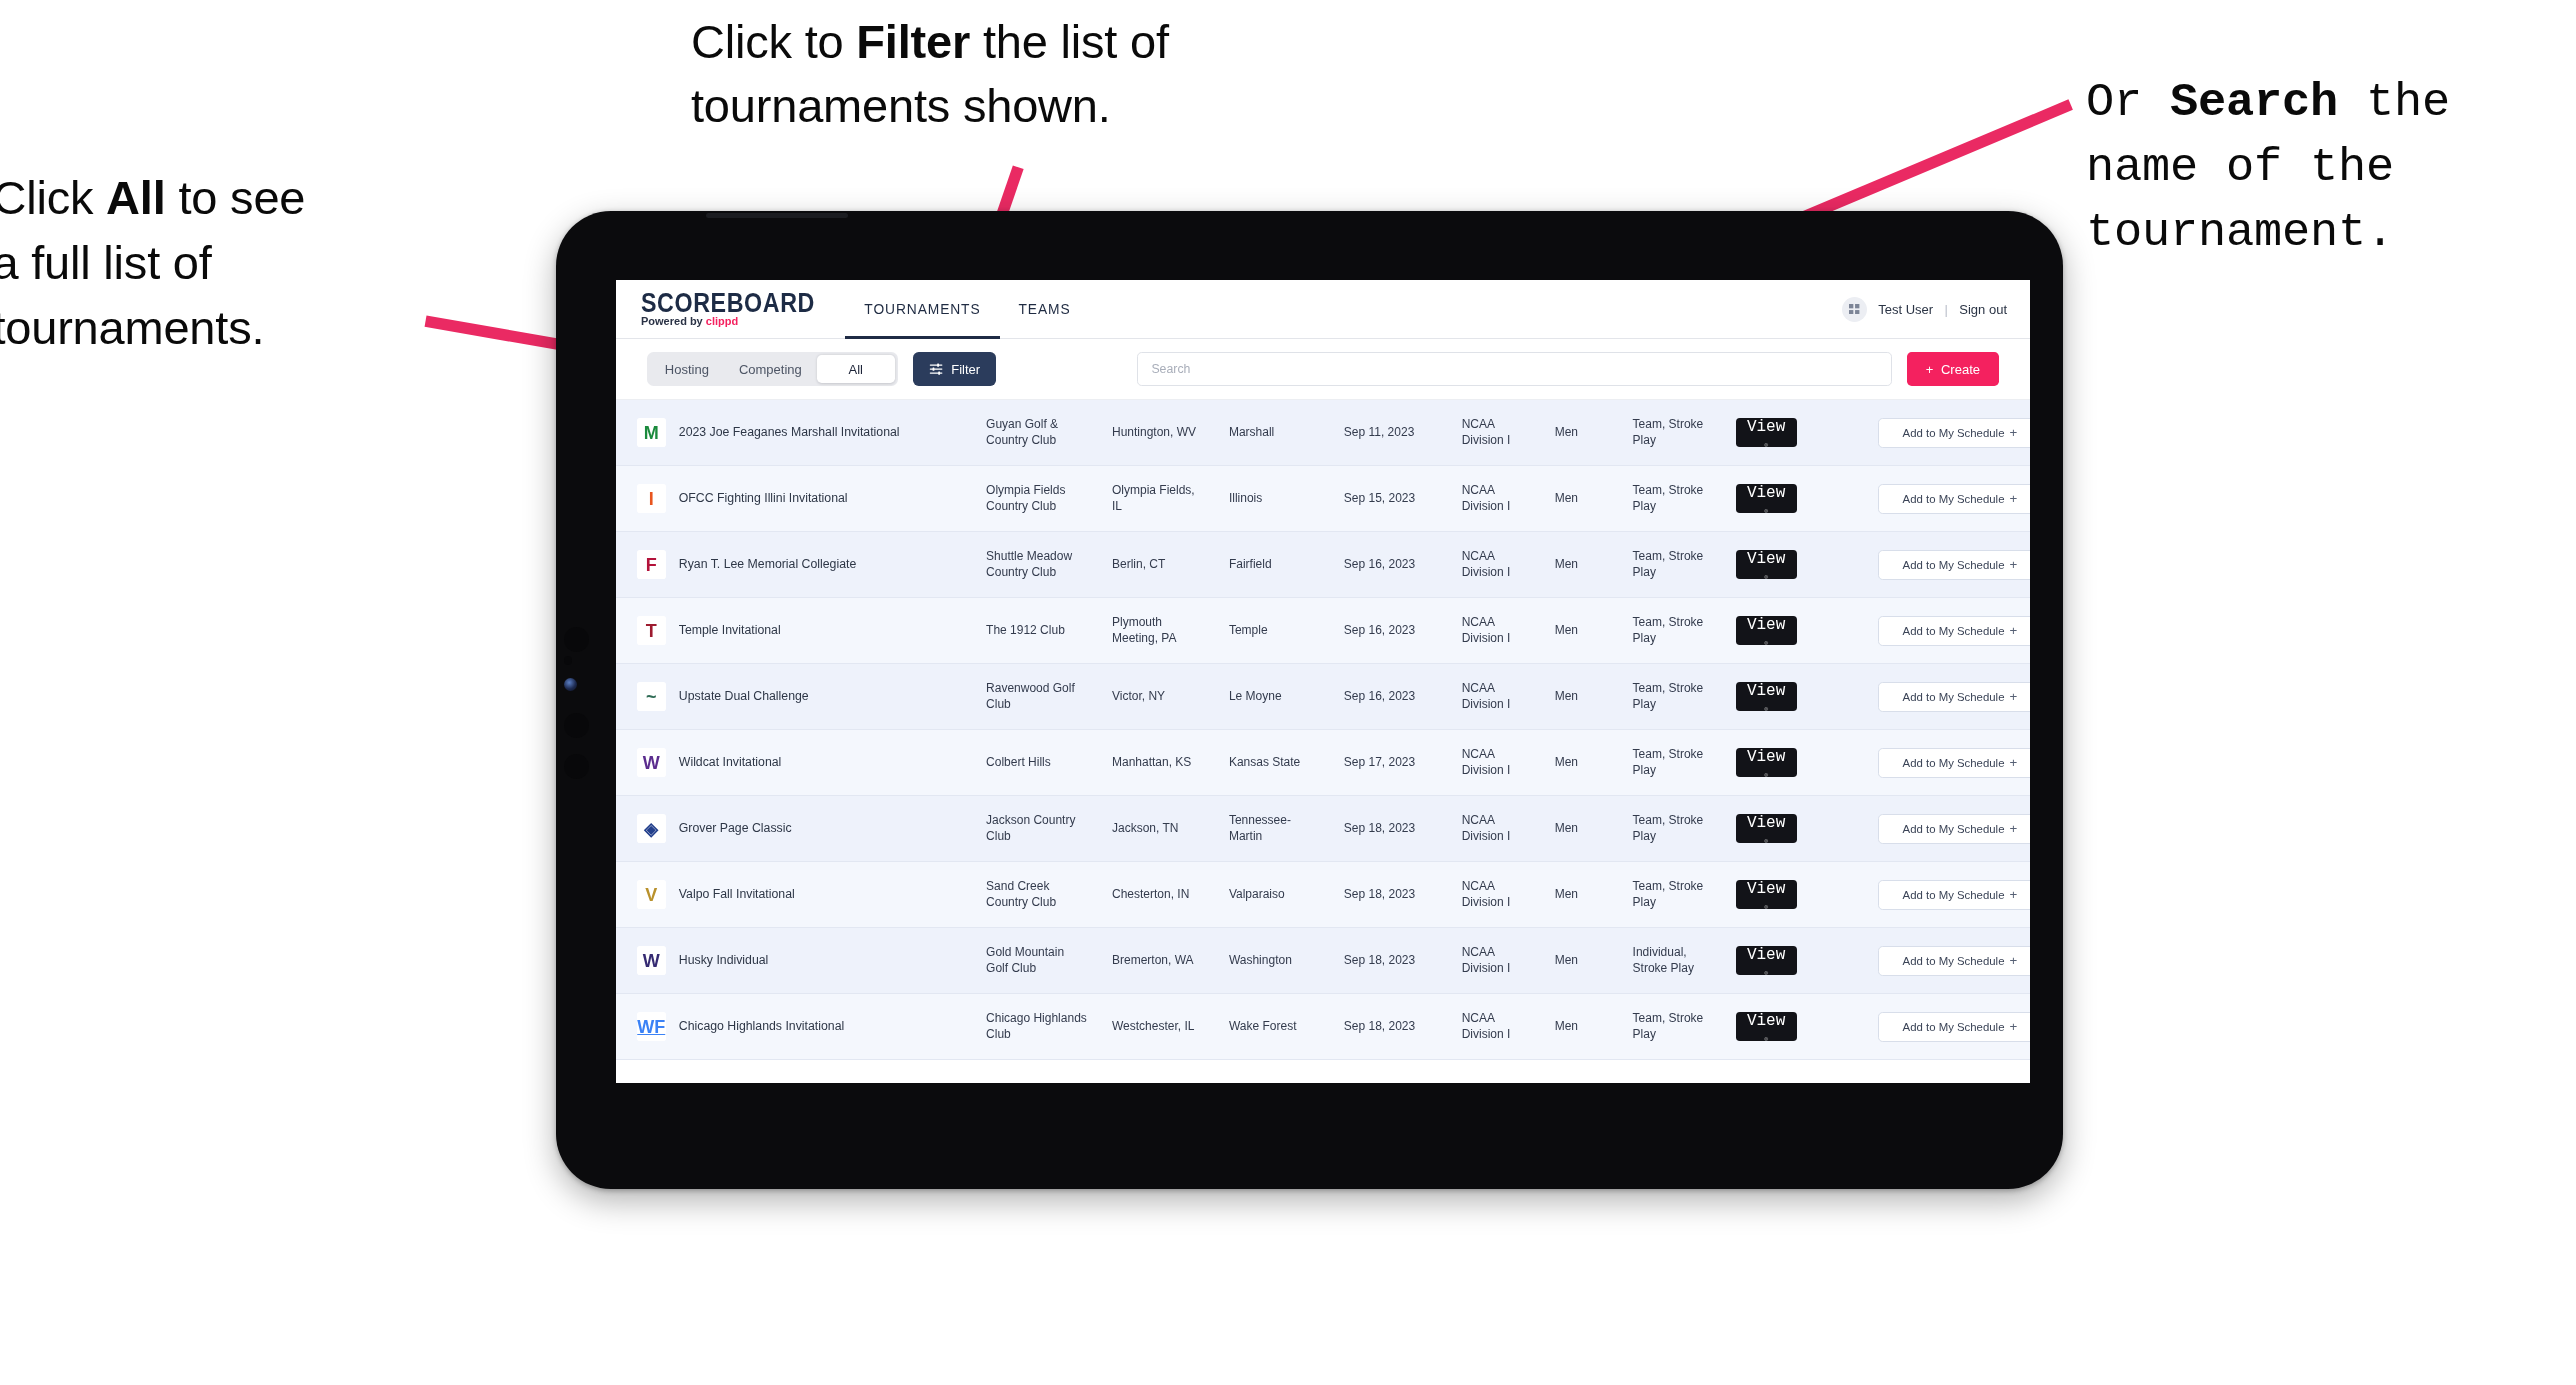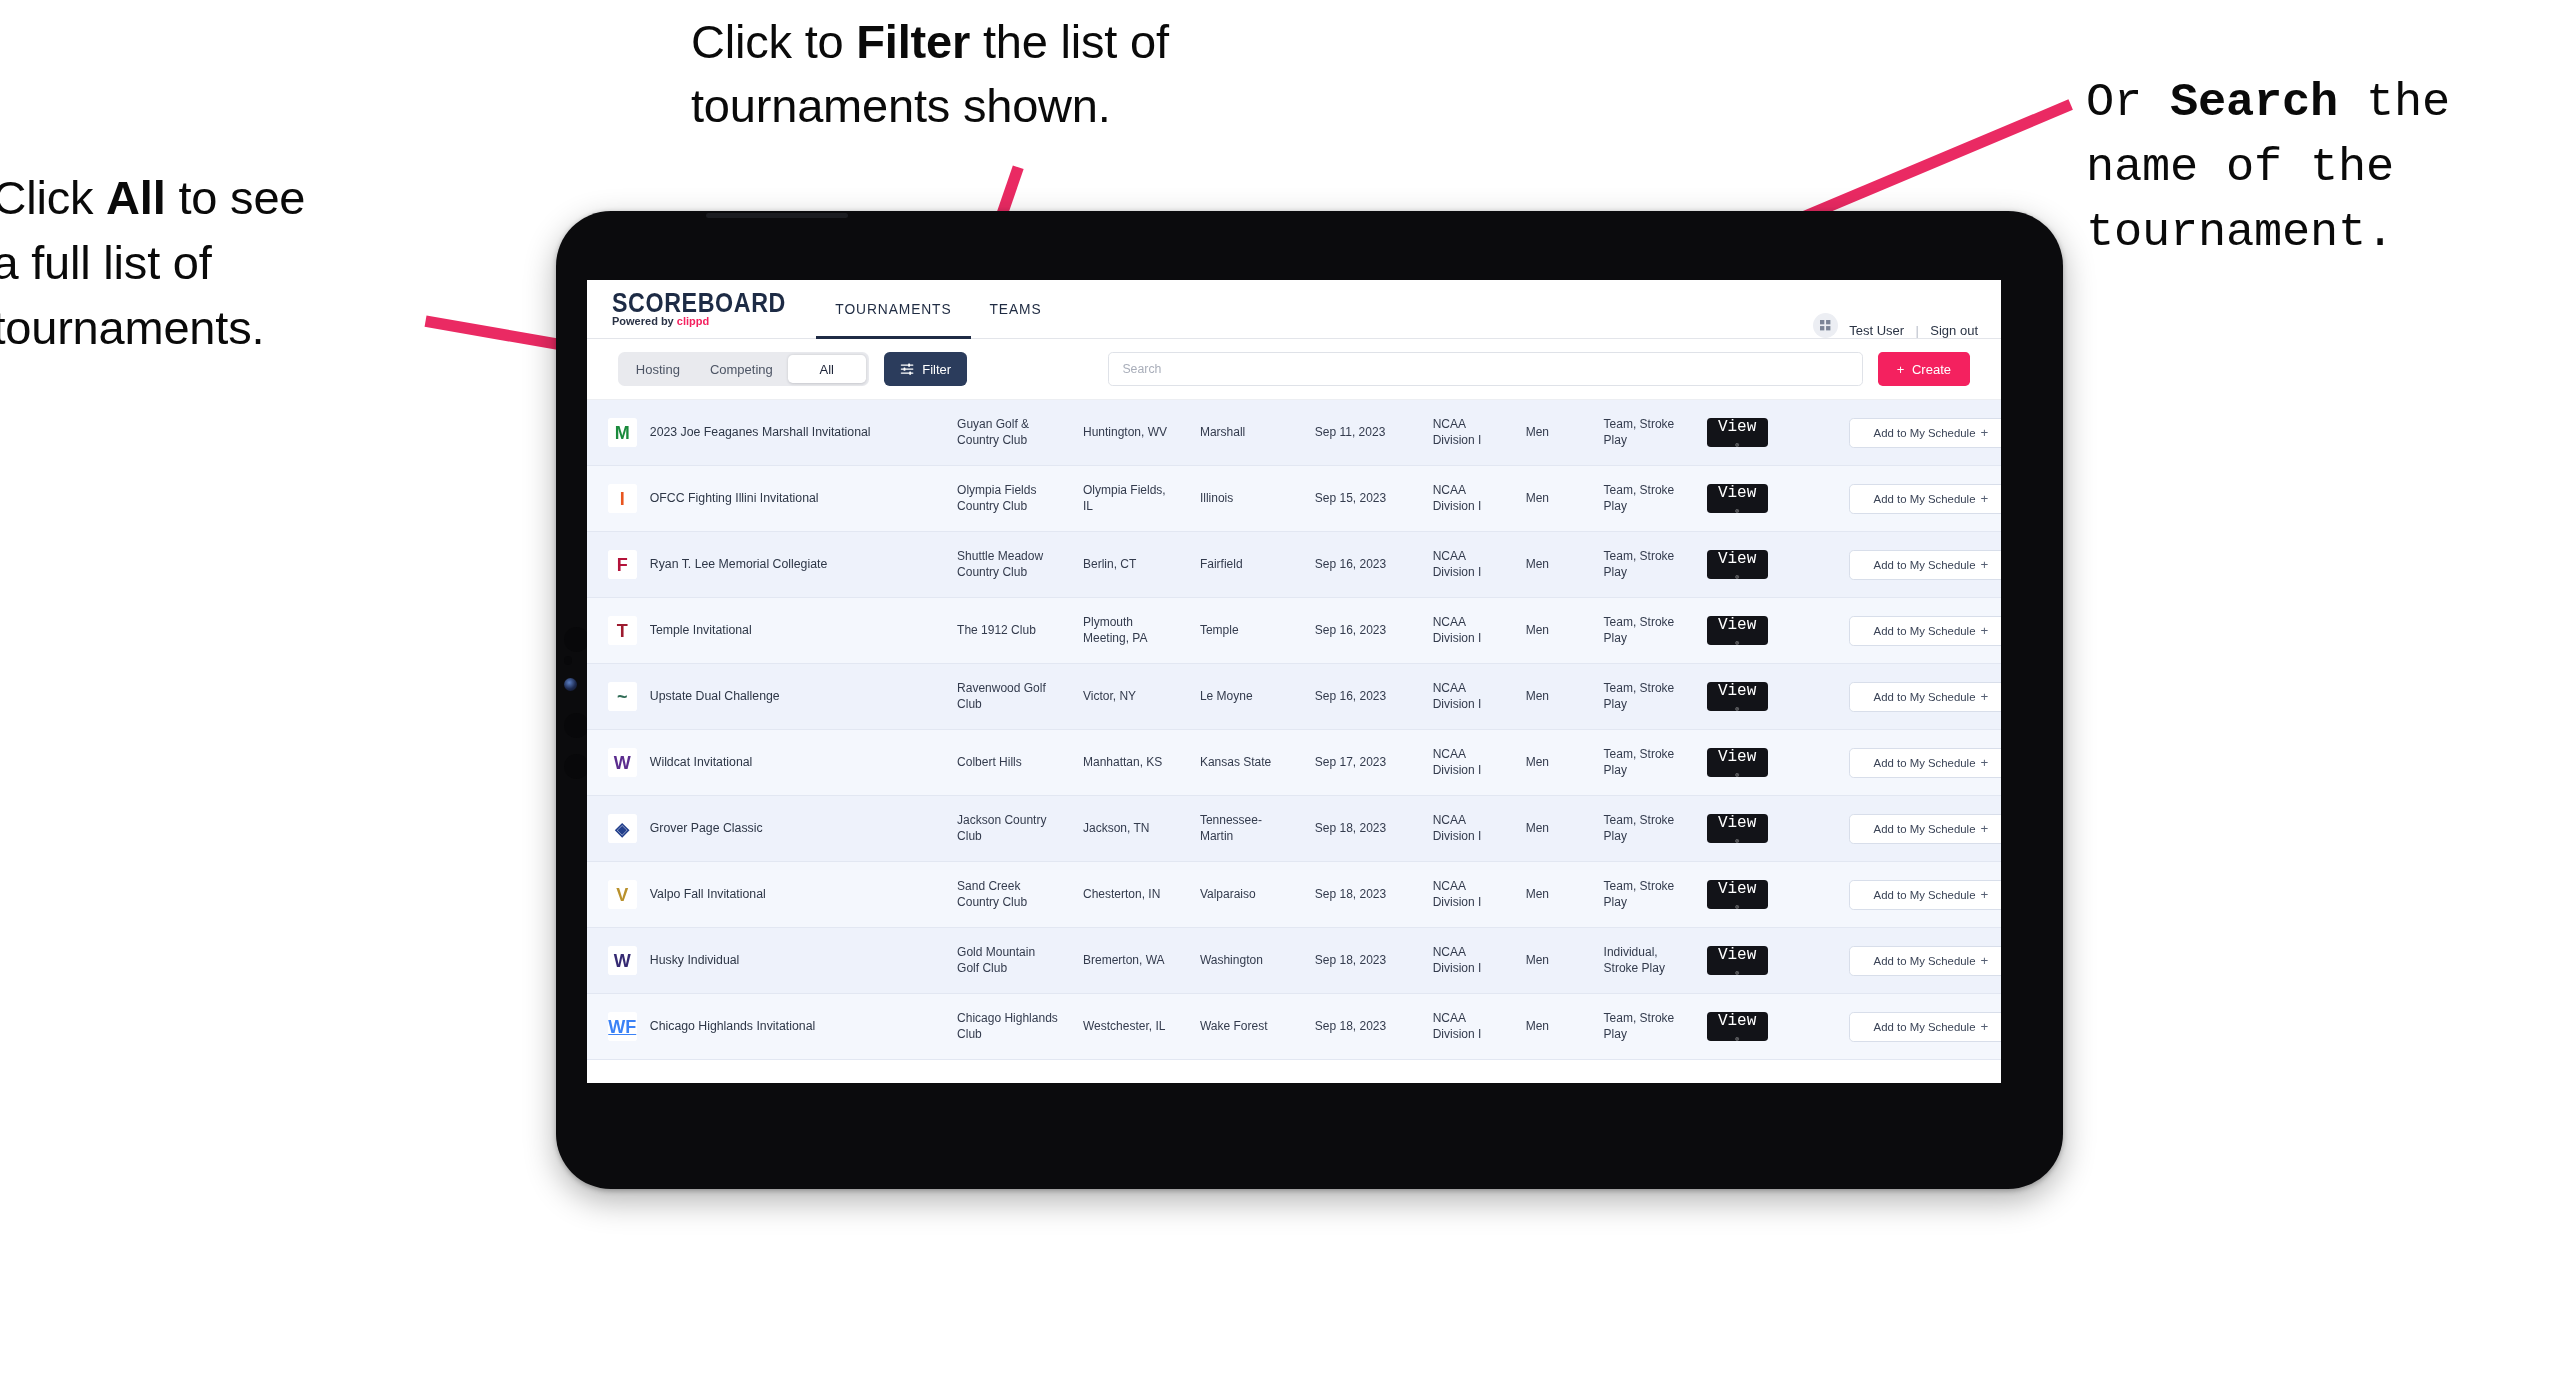--- a/index.html
+++ b/index.html
@@ -75,21 +75,21 @@
   #dot-e { top: 543px; width: 25px; height: 25px; }
   #top-speaker {
     position: absolute; left: 150px; top: 1.9px;
     width: 142px; height: 4.7px;
     background: #1b1c20; border-radius: 2.8px;
   }
 
   
   #screen {
     position: absolute;
-    left: 31px; top: 69px;
+    left: 60px; top: 69px;
     width: 1414px; height: 803px;
     background: #ffffff;
     overflow: hidden;
   }
 
   
   #appbar {
     position: relative;
     height: 59px;
     background: #ffffff;
@@ -131,21 +131,21 @@
     cursor: pointer;
   }
   .navtab.active::after {
     content: "";
     position: absolute; left: 0; right: 0; bottom: -0.9px;
     height: 2.8px; background: #1f2b45;
   }
 
   #user-zone {
     margin-left: auto;
-    display: flex; align-items: flex-end; gap: 11.4px;
+    display: flex; align-items: center; gap: 11.4px;
     padding-right: 23px;
     font-size: 13px;
     color: #2b3445;
   }
   #avatar {
     width: 25px; height: 25px; border-radius: 50%;
     background: #eceef3;
     display: flex; align-items: center; justify-content: center;
     color: #6d7588; font-size: 11.4px;
   }

